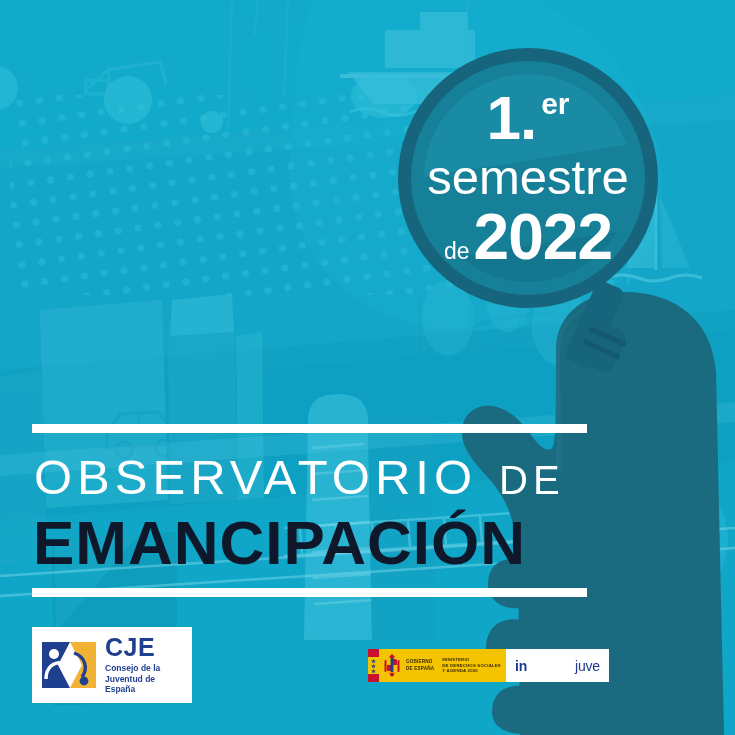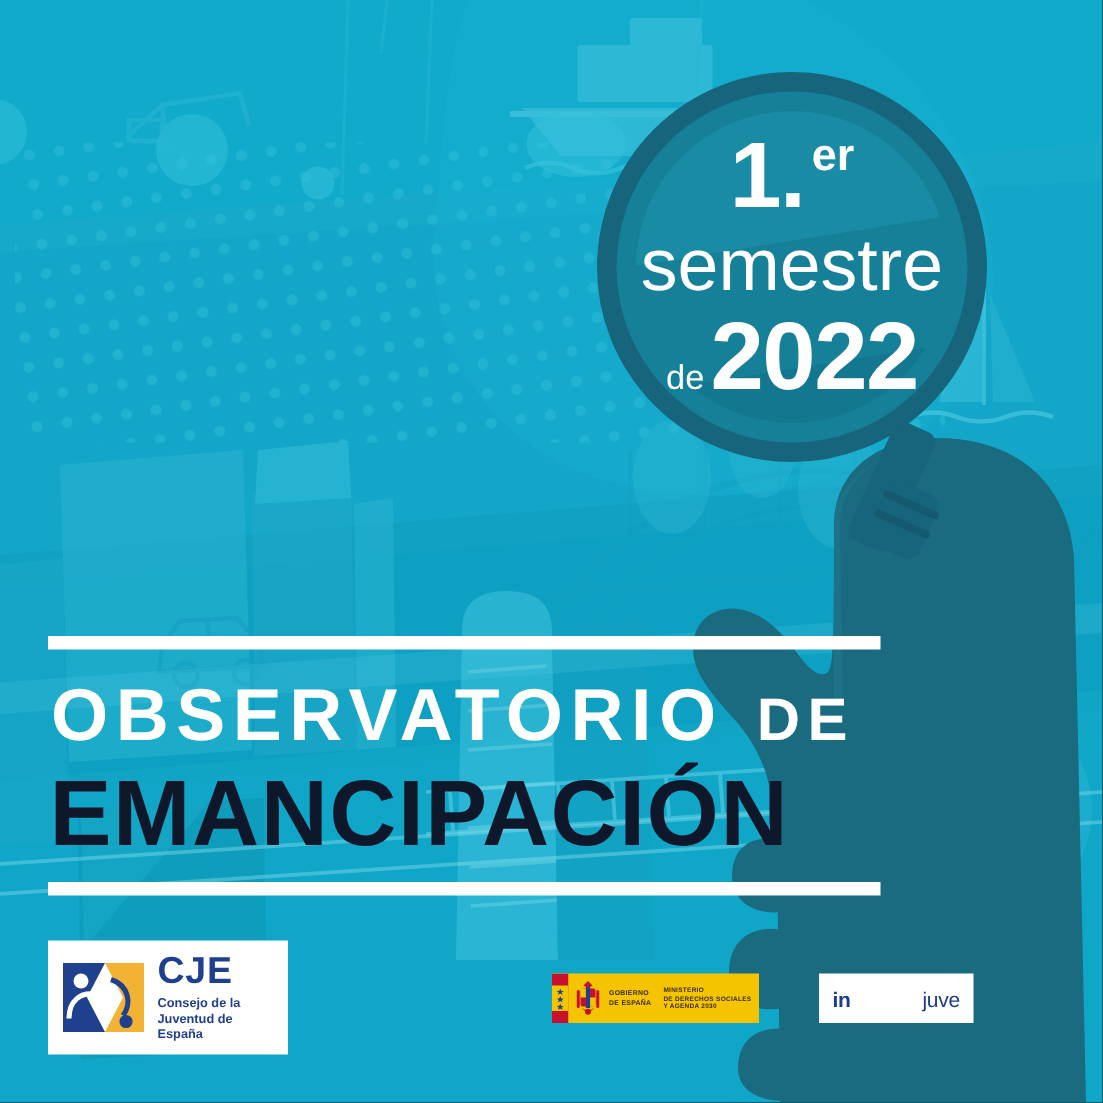--- a/index.html
+++ b/index.html
@@ -79,21 +79,21 @@
   
   .hand{position:absolute;left:0;top:0;width:735px;height:735px;pointer-events:none;}
 
   
   .title-block{position:absolute;left:32px;top:424px;width:560px;}
   .rule{height:9px;background:#ffffff;width:555px;}
   .rule.bottom{margin-top:8px;width:555px;}
   .line-observatorio{
     display:flex;align-items:baseline;
     color:#ffffff;
-    font-size:49px;font-weight:700;
+    font-size:49px;font-weight:400;
     letter-spacing:5px;
     margin:16px 0 2px 2px;
   }
   .word-de{font-size:40px;letter-spacing:5px;margin-left:22px;}
   .line-emancipacion{
     color:#0f172a;
     font-size:62px;font-weight:bold;
     letter-spacing:1px;
     margin:0 0 10px 1px;
     white-space:nowrap;
@@ -113,21 +113,21 @@
     color:#1f3f8f;font-weight:bold;font-size:25px;
     line-height:1;letter-spacing:0.5px;
   }
   .cje-sub{
     color:#1f3f8f;font-size:8.5px;font-weight:bold;
     line-height:1.25;margin-top:3px;
   }
 
   .gov-logo{
     position:absolute;left:368px;top:649px;
-    height:47px;display:flex;align-items:stretch;gap:40px;
+    height:47px;display:flex;align-items:stretch;
   }
   .gov-yellow{
     background:#f5c400;
     display:flex;align-items:center;
     padding:0 5px 0 0;
     height:33px;
   }
   .flag-strip{width:11px;height:33px;flex:0 0 11px;}
   .crest{width:20px;height:26px;margin:0 4px 0 3px;flex:0 0 20px;}
   .gov-txt1{

